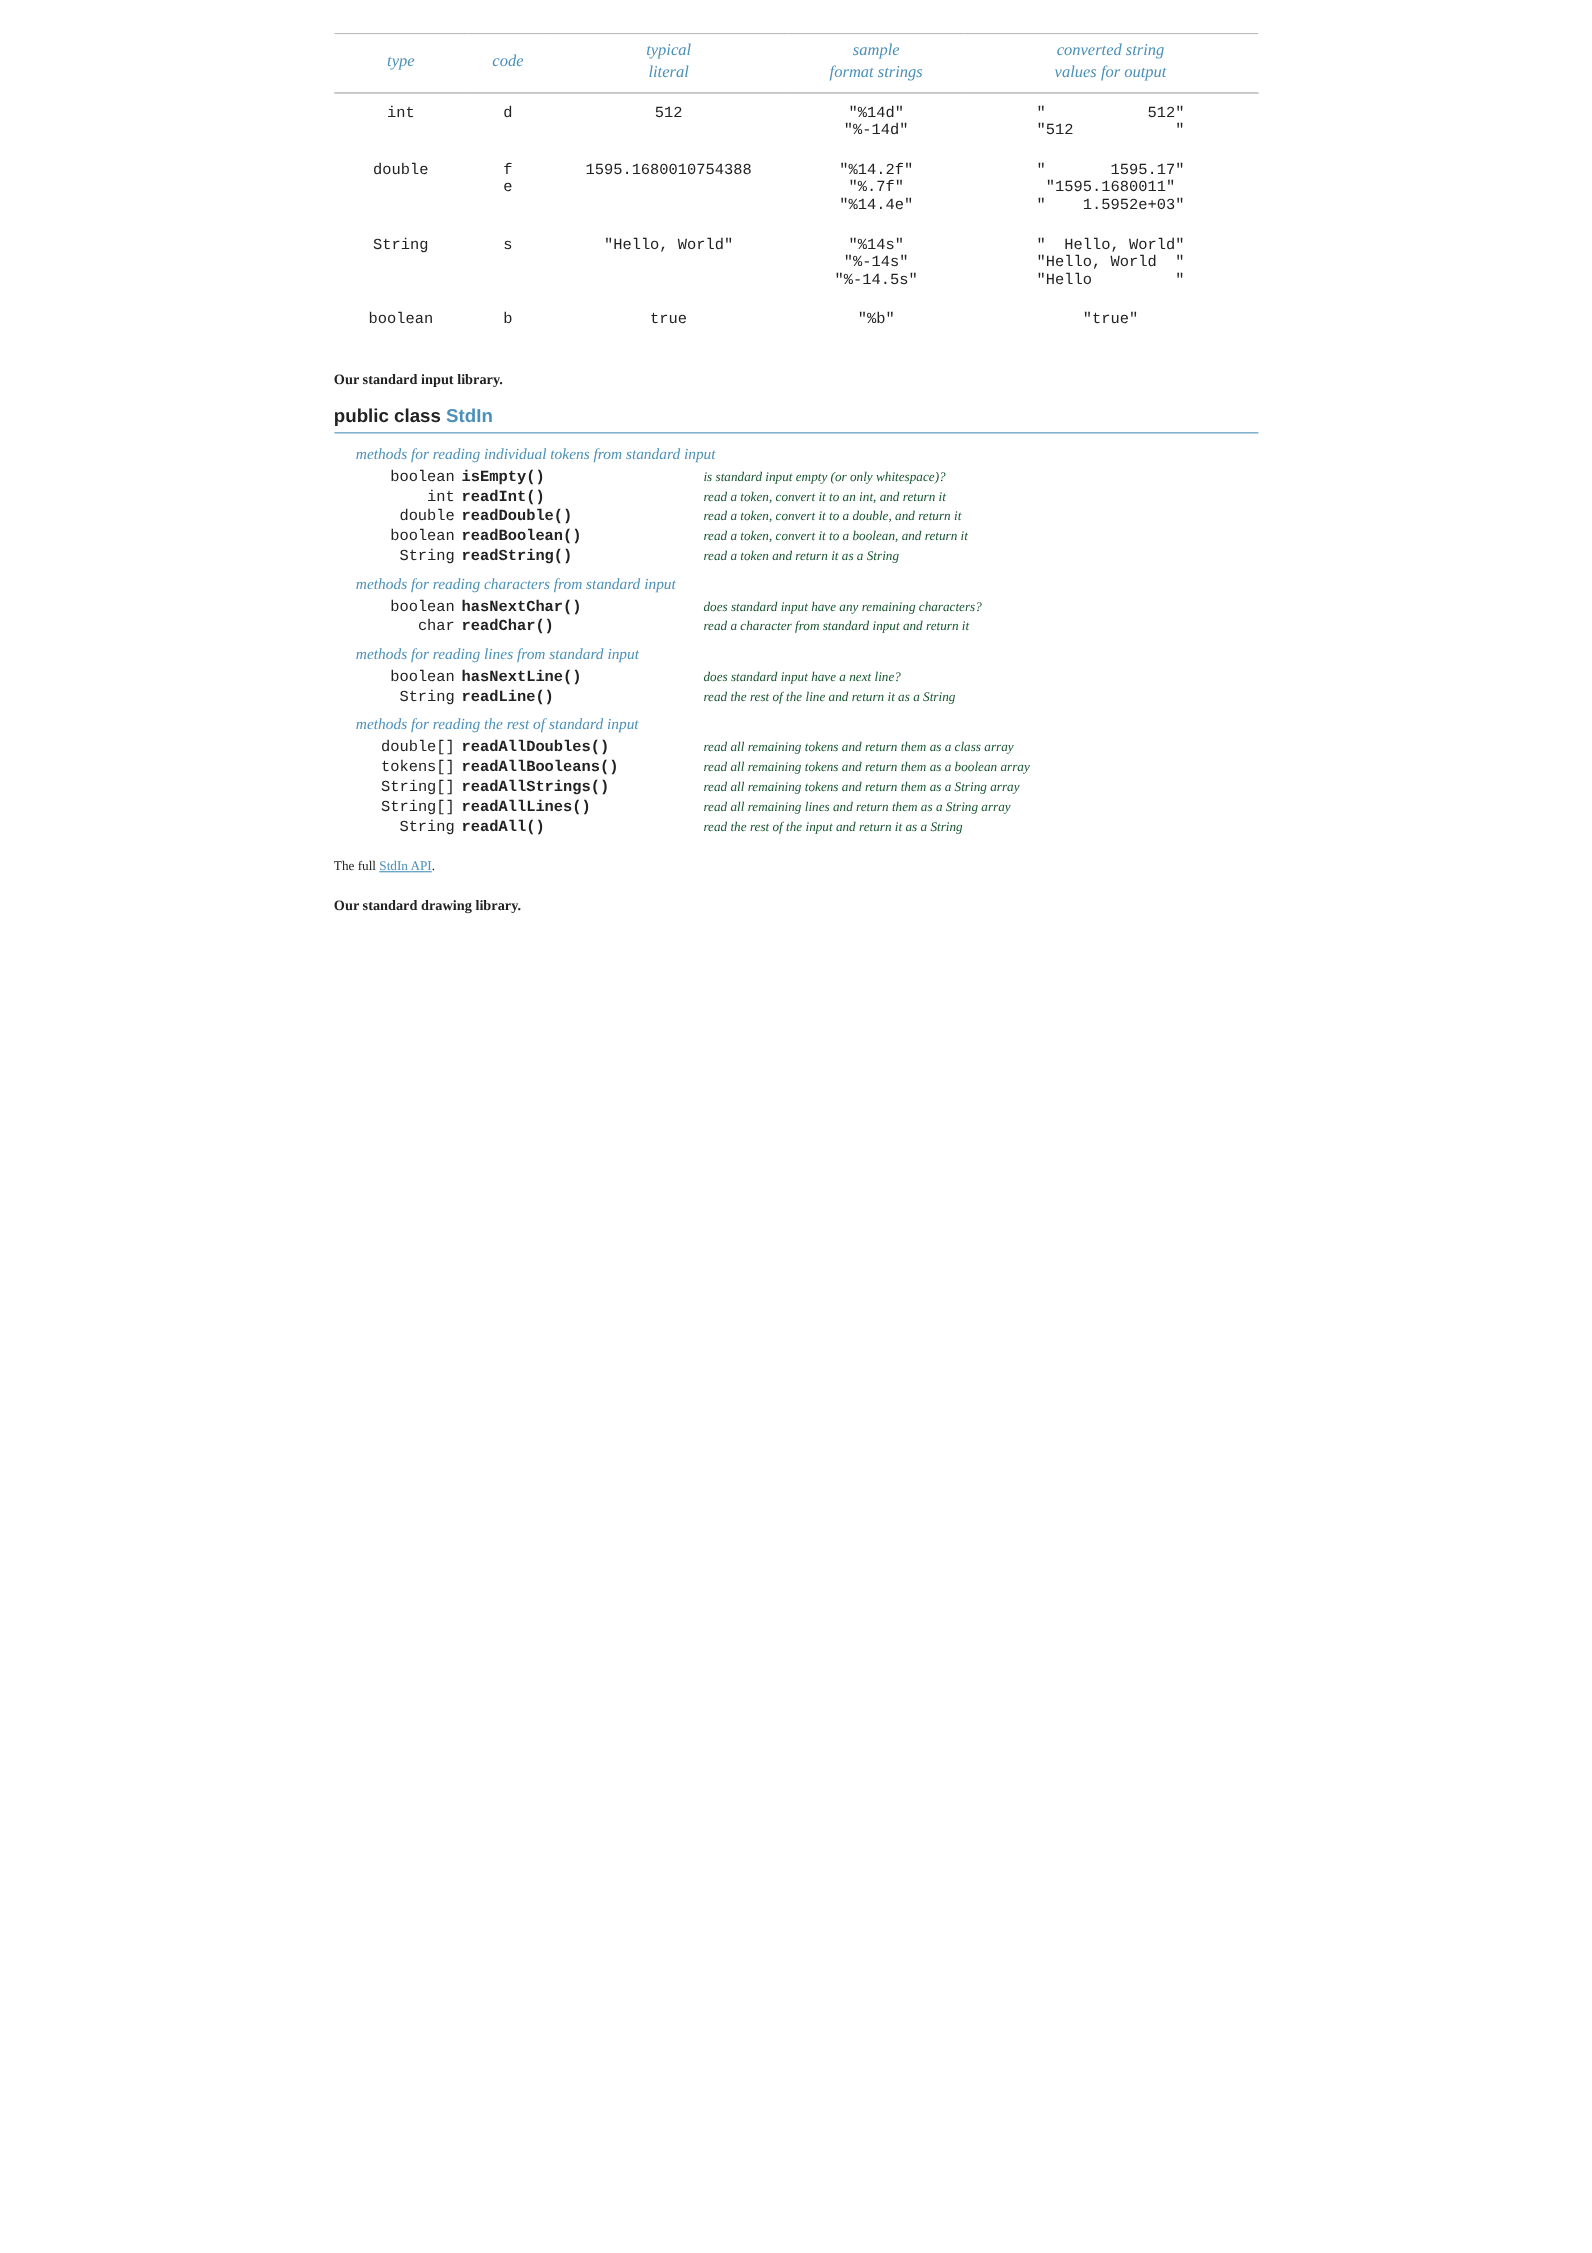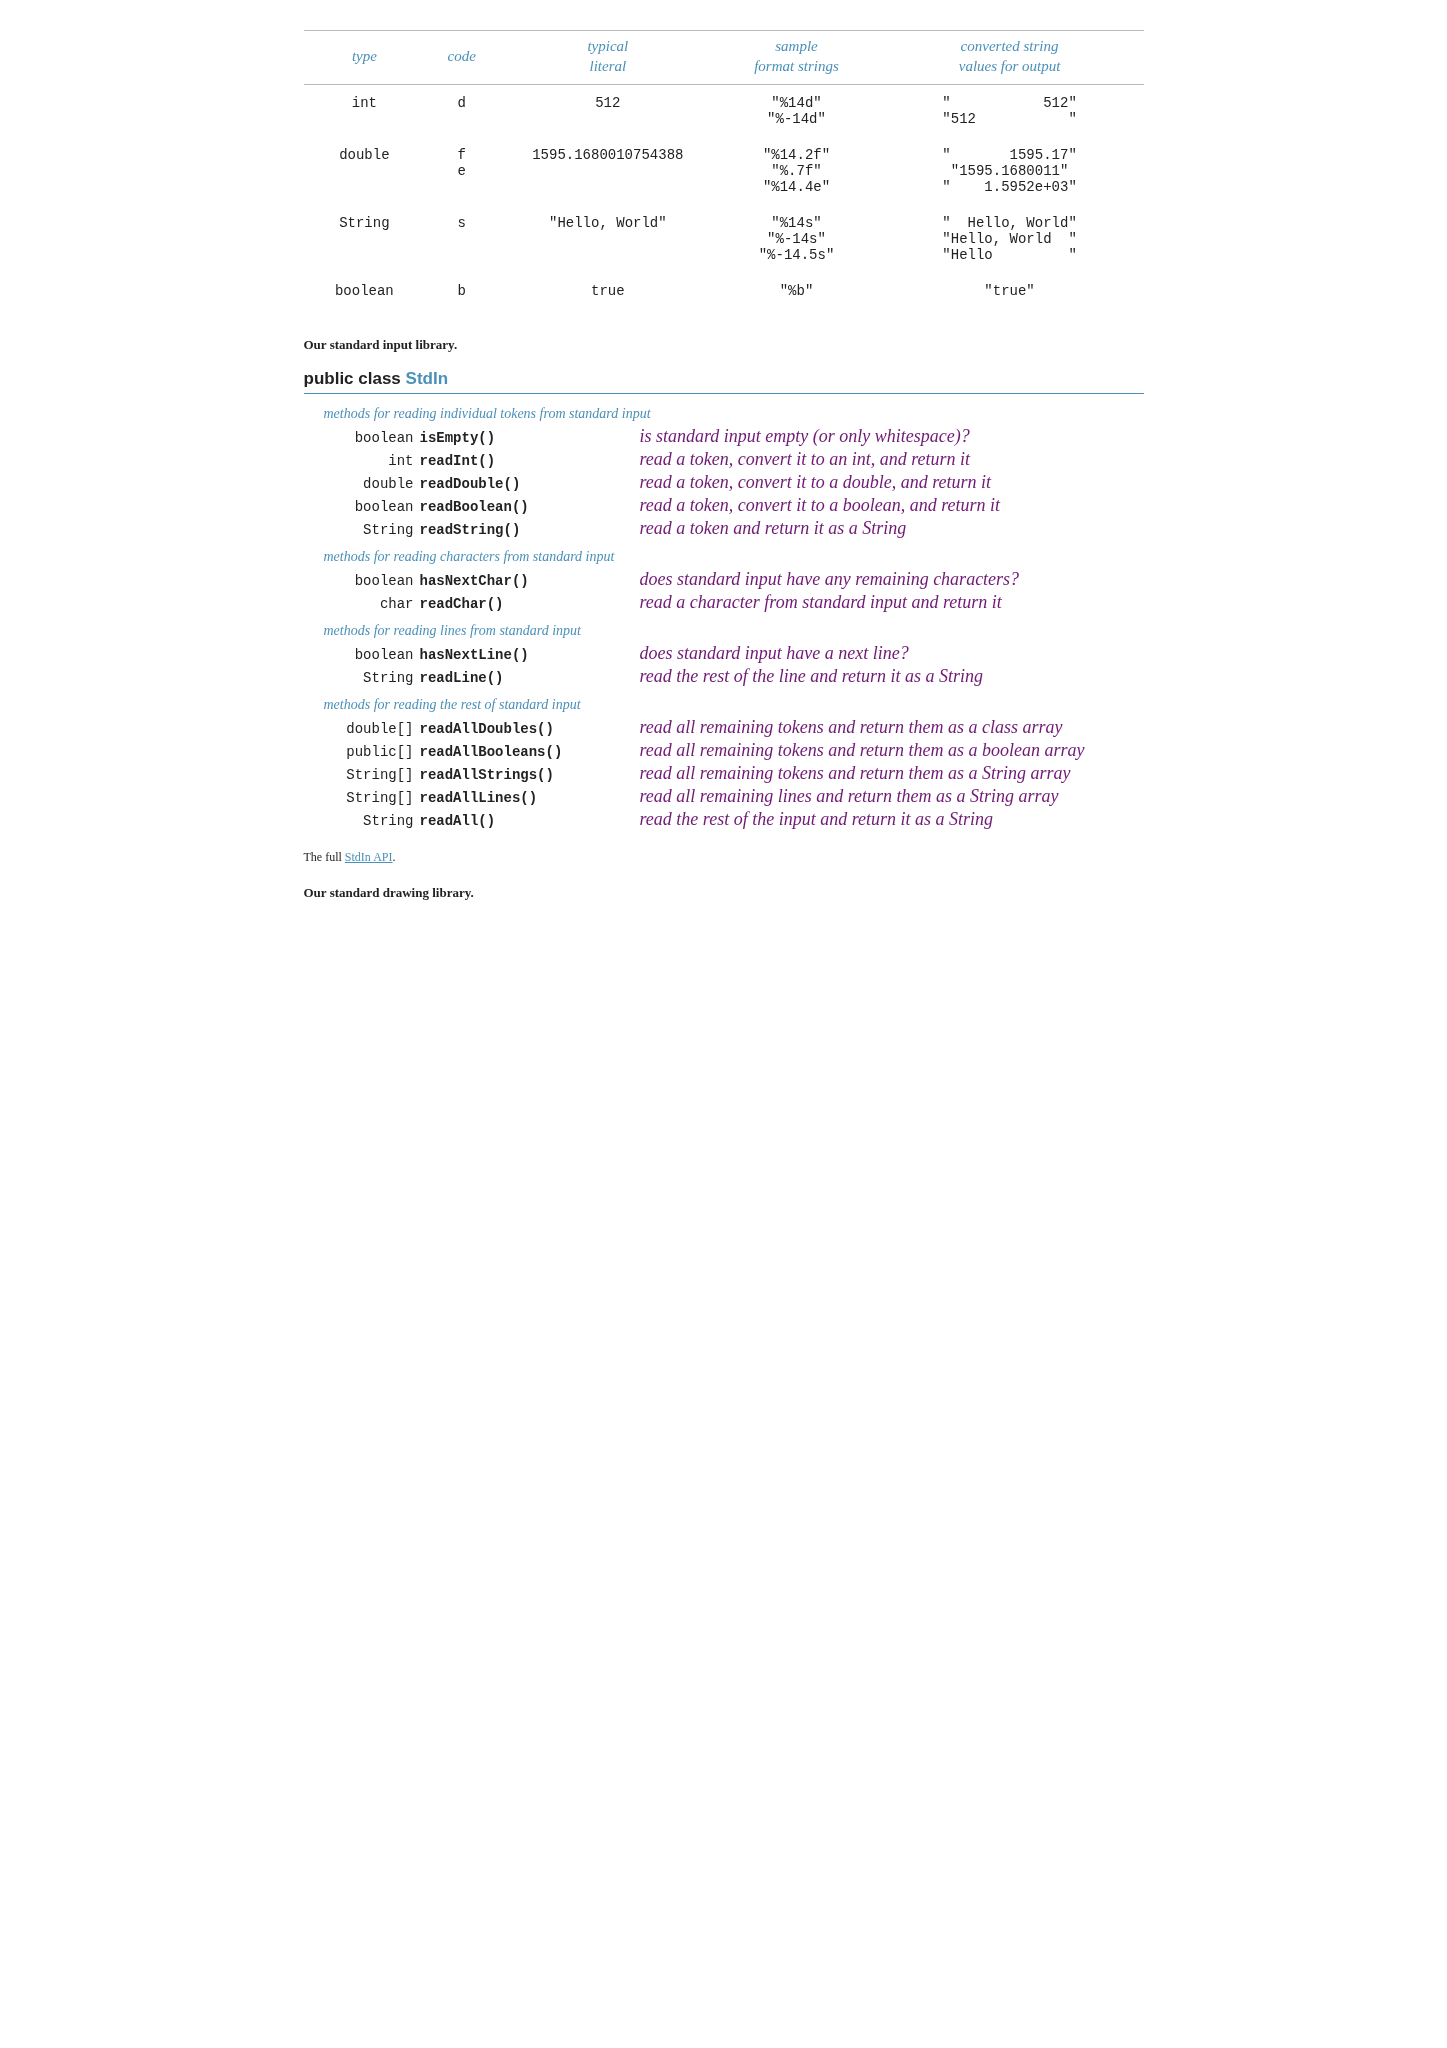--- a/index.html
+++ b/index.html
@@ -97,22 +97,22 @@
       font-family: 'Courier New', Courier, monospace;
       font-size: 14px;
       font-weight: bold;
       color: #222;
       min-width: 200px;
       margin-right: 20px;
     }
     .api-desc {
       font-style: italic;
       font-family: Georgia, serif;
-      font-size: 18px;
-      color: #701a75;
+      font-size: 12px;
+      color: #14532d;
     }
 
     .full-api-link {
       font-size: 12px;
       color: #222;
       margin-top: 10px;
       margin-bottom: 20px;
     }
     .full-api-link a {
       color: #4a90b8;
@@ -275,21 +275,21 @@
       <span class="api-method">readLine()</span>
       <span class="api-desc">read the rest of the line and return it as a String</span>
     </div>
     <div class="api-category">methods for reading the rest of standard input</div>
     <div class="api-row">
       <span class="api-return-type">double[]</span>
       <span class="api-method">readAllDoubles()</span>
       <span class="api-desc">read all remaining tokens and return them as a class array</span>
     </div>
     <div class="api-row">
-      <span class="api-return-type">public[]</span>
+      <span class="api-return-type">tokens[]</span>
       <span class="api-method">readAllBooleans()</span>
       <span class="api-desc">read all remaining tokens and return them as a boolean array</span>
     </div>
     <div class="api-row">
       <span class="api-return-type">String[]</span>
       <span class="api-method">readAllStrings()</span>
       <span class="api-desc">read all remaining tokens and return them as a String array</span>
     </div>
     <div class="api-row">
       <span class="api-return-type">String[]</span>

